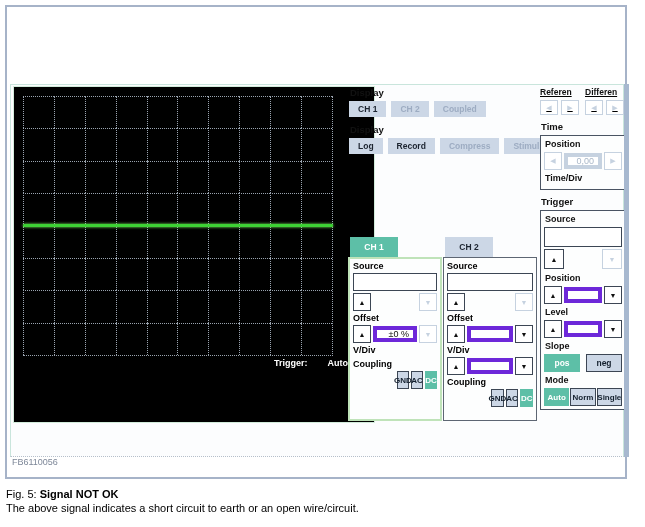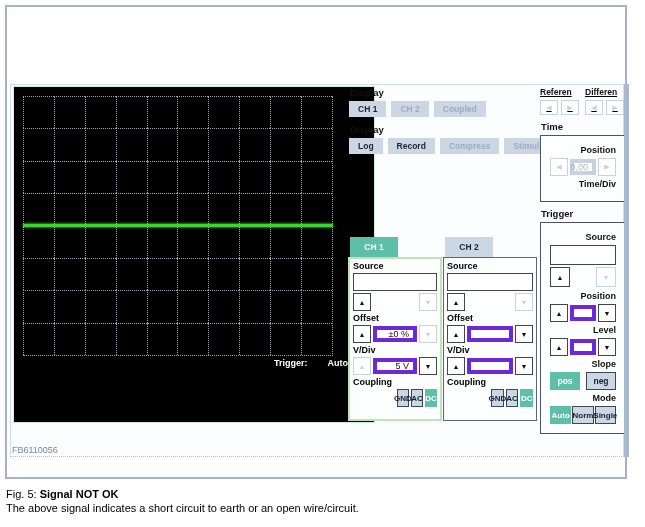--- a/index.html
+++ b/index.html
@@ -31,21 +31,21 @@
     justify-content:center; font-size:8.5px; font-weight:bold; color:#1c2430; }
   .flat-btn.dis { color:#9dacc2; }
   .sp { width:18px; height:18px; border:1px solid #3c4654; background:#fff; display:flex;
     align-items:center; justify-content:center; font-size:7px; color:#111; flex:0 0 auto; }
   .sp .g { pointer-events:none; }
   .sp.dis { border-color:#c6d2e0; color:#c6d2e0; }
   .fld { flex:1; min-width:0; height:16px; border:4px solid #6d28d9; background:#fff; font-size:9px;
     color:#111; display:flex; align-items:center; justify-content:flex-end; padding:0 4px; }
   .fld.dis { border-color:#c6d2e0; color:#a9b7c8; }
   .row { display:flex; gap:2px; align-items:center; }
-  .groupbox { border:1px solid #4a5463; background:#fdfefe; padding:9px;text-align:right; }
+  .groupbox { border:1px solid #4a5463; background:#fdfefe; padding:3px; }
   .teal { background:#5dbfa7 !important; color:#fff !important; border-color:#5dbfa7 !important; }
   .sqbtn { border:1px solid #3c4654; background:#ccd7e6; color:#14202e; font-size:8.5px;
     font-weight:bold; height:18px; display:flex; align-items:center; justify-content:center; }
 
   
   .col1 { position:absolute; left:338px; top:2px; width:192px; }
   .col1 .grp2 { margin-top:7px; }
 
   
   .ch { position:absolute; top:152px; width:94px; }
@@ -72,21 +72,21 @@
   .slope-row { display:flex; gap:6px; }
   .slope-row .sqbtn { width:50px; }
   .mode-row { display:flex; gap:1px; }
   .mode-row .sqbtn { flex:1; min-width:0; font-size:8px; }
   .trig-src-field { height:20px; border:1px solid #3c4654; background:#fff; }
   .trig-updown { display:flex; justify-content:space-between; margin-top:2px; }
   .trig-updown .sp { width:20px; height:20px; }
   .mt3 { margin-top:3px; } .mt4 { margin-top:4px; }
 
   
-  .fb-code { position:absolute; left:5px; top:438px; font-size:9px; color:#7d8798; }
+  .fb-code { position:absolute; left:5px; top:450px; font-size:9px; color:#7d8798; }
 
   
   .caption { position:absolute; left:6px; top:487px; font-size:11px; color:#000; line-height:14px; }
   .caption .b { font-weight:bold; }
 </style>
 </head>
 <body>
 
 <div class="figure-frame">
 
@@ -215,29 +215,20 @@
         <div class="row">
           <div class="sp">
               <span class="g">▲</span>
             </div>
           <div class="fld">±0 %</div>
           <div class="sp dis">
               <span class="g">▼</span>
             </div>
         </div>
         <div class="lbl">V/Div</div>
-        <div class="row">
-          <div class="sp dis">
-              <span class="g">▲</span>
-            </div>
-          <div class="fld">5 V</div>
-          <div class="sp">
-              <span class="g">▼</span>
-            </div>
-        </div>
         <div class="lbl">Coupling</div>
         <div class="cplrow">
           <div class="sqbtn">GND</div>
           <div class="sqbtn">AC</div>
           <div class="sqbtn teal">DC</div>
         </div>
       </div>
     </div>
 
     <div class="ch ch-2">

